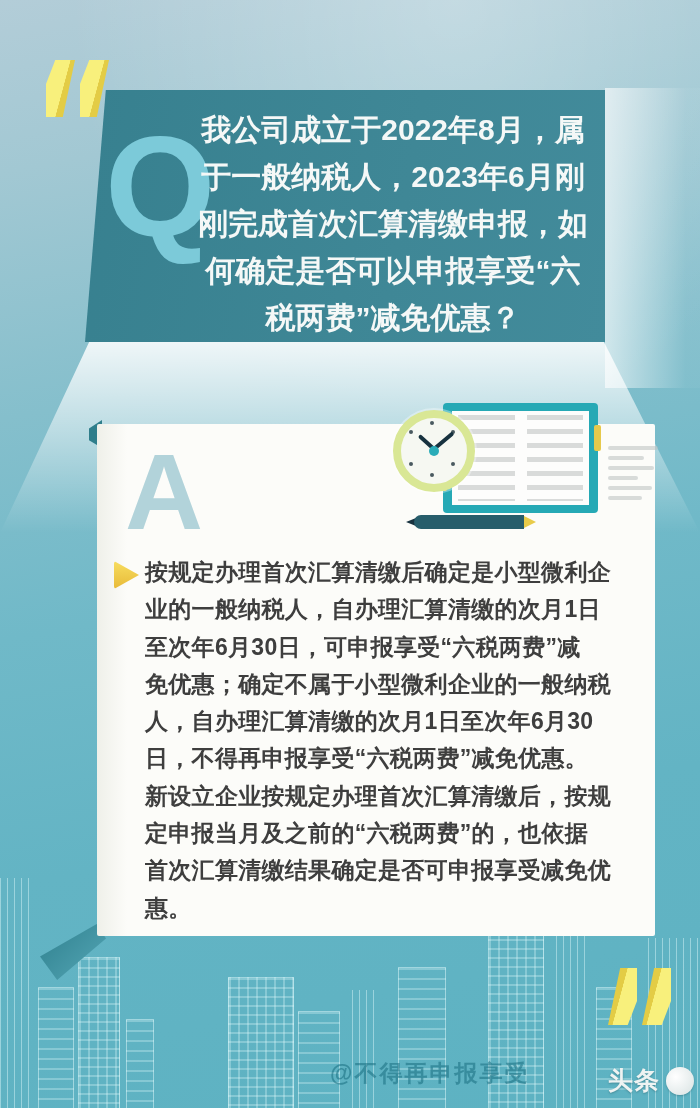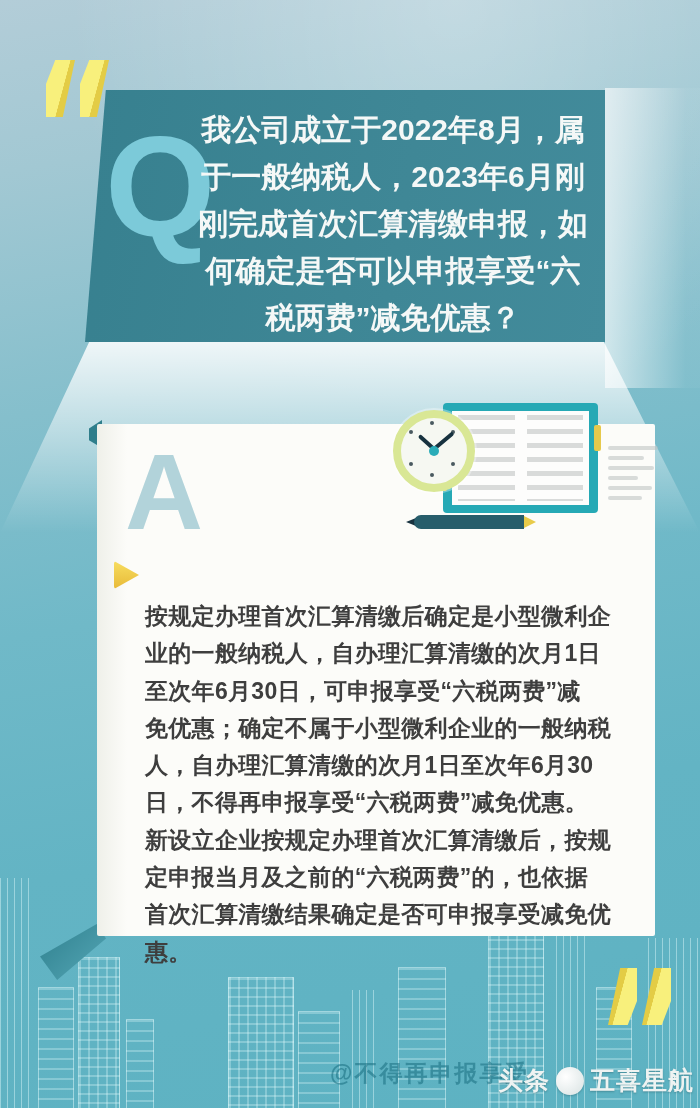--- a/index.html
+++ b/index.html
@@ -32,21 +32,21 @@
     background:linear-gradient(100deg,#37808f,#3f8796 60%,#428b9b);
     clip-path:polygon(4% 0,100% 0,100% 100%,0 100%);}
   .q-letter{position:absolute;left:20px;top:26px;font-size:142px;line-height:1;color:#7ccad9;}
   .q-text{position:absolute;left:102px;top:16px;width:412px;
     font-size:30px;line-height:47px;color:#f5f8f7;white-space:pre-line;letter-spacing:0;text-align:center;}
   
   .acard{position:absolute;left:97px;top:424px;width:558px;height:512px;
     background:linear-gradient(to right,#eff0e9 0px,#fcfcf9 30px);border-radius:2px;}
   .a-letter{position:absolute;left:28px;top:14px;font-size:108px;line-height:1;color:#b2d3da;}
   .a-text{position:absolute;left:48px;top:130px;width:496px;
-    font-size:23px;line-height:37.3px;color:#3e3e3e;white-space:pre-line;letter-spacing:.3px;margin-top:44px;}
+    font-size:23px;line-height:37.3px;color:#3e3e3e;white-space:pre-line;letter-spacing:.3px;}
   .bullet{position:absolute;left:17px;top:137px;width:25px;height:28px;
     background:linear-gradient(to bottom,#f7dd5f,#e8ba38);
     clip-path:polygon(0 0,100% 50%,0 100%);border-radius:3px;}
   
   .illus{position:absolute;left:390px;top:398px;width:270px;height:140px;}
   .book{position:absolute;left:53px;top:5px;width:155px;height:110px;background:#26a9b5;border-radius:4px;}
   .book-pages{position:absolute;left:9px;top:8px;right:9px;bottom:8px;background:#fdfdfc;display:flex;}
   .book-col{flex:1;margin:4px 6px;
     background:repeating-linear-gradient(to bottom,#d9dbda 0 5px,transparent 5px 14px);}
   .book-tab{position:absolute;width:7px;height:26px;background:#e6c94c;border-radius:2px;}
@@ -180,16 +180,15 @@
 
   <div class="quote quote-close">
     <div class="qm"></div>
     <div class="qm"></div>
   </div>
 
   <div class="wm-center">@不得再申报享受</div>
   <div class="wm-brand">
     <span>头条</span>
     <span class="avatar"></span>
-    <span>五喜星航</span>
   </div>
 
 </div>
 
 </body></html>

